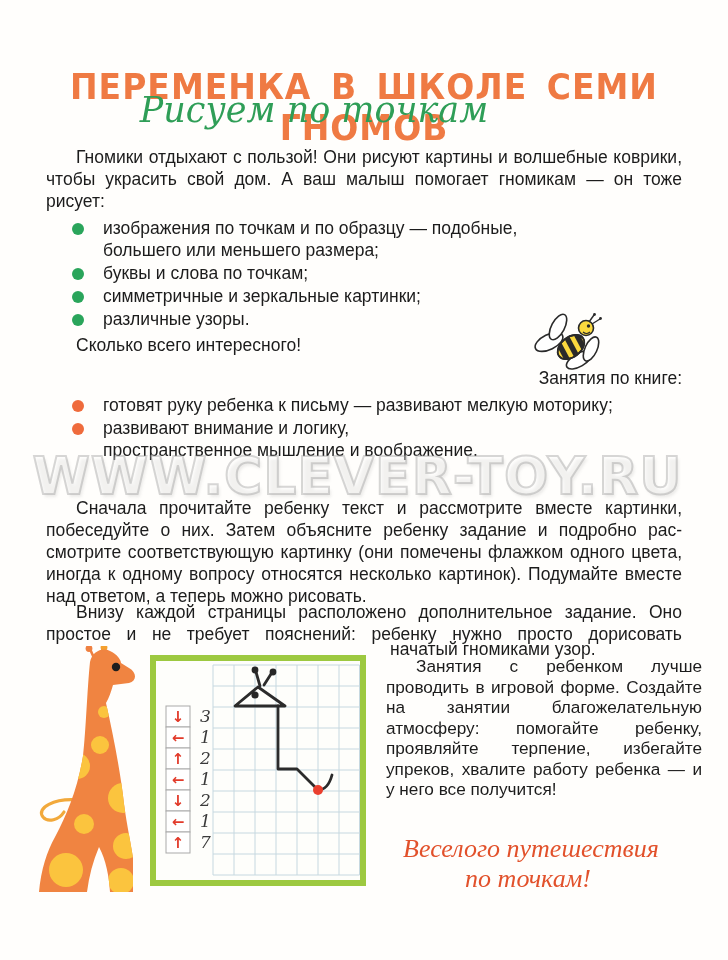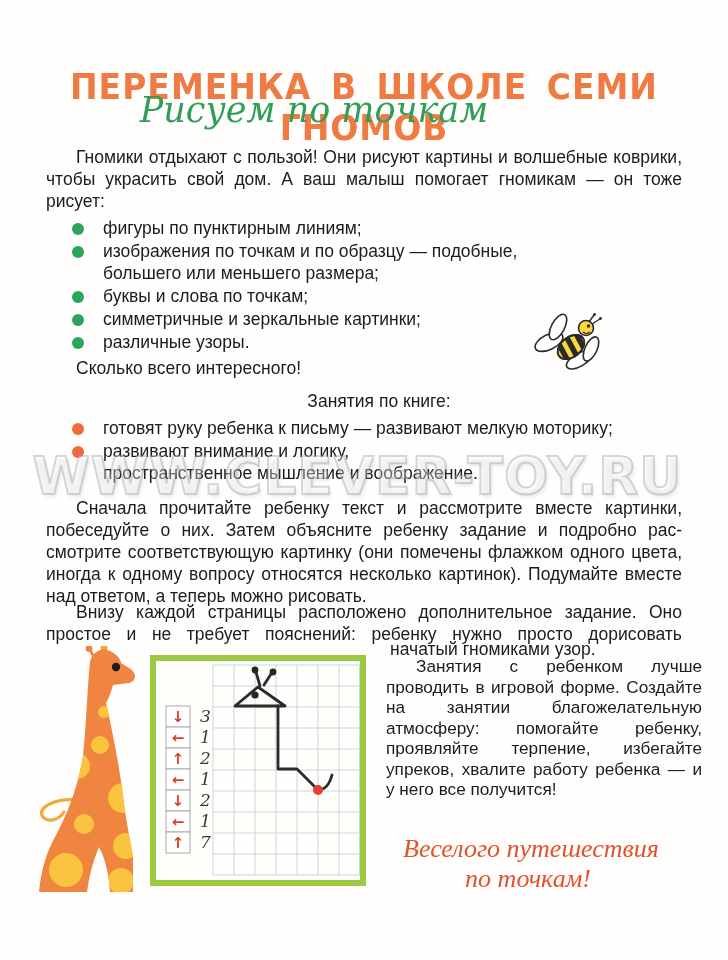--- a/index.html
+++ b/index.html
@@ -16,21 +16,21 @@
            line-height:22px;text-align:justify;}
   .content p{margin:0;}
   .indent{text-indent:30px;}
   ul.dots{list-style:none;margin:5px 0 0 0;padding:0;}
   ul.dots li{position:relative;padding-left:57px;margin:0 0 1px 0;white-space:pre-line;text-align:left;}
   ul.dots li .dot{position:absolute;left:26px;top:5.5px;width:12px;height:12px;border-radius:50%;}
   ul.green li .dot{background:#2aa55b;}
   ul.orange{margin-top:5px;}
   ul.orange li .dot{background:#ef6b3c;}
   .exclaim{margin-top:4px !important;margin-left:30px !important;text-align:left;}
-  .book-heading{margin-top:11px !important;margin-left:30px !important;text-align:center;}
+  .book-heading{margin-top:11px !important;margin-left:30px !important;text-align:right;}
   .abs-par{position:absolute;left:46px;width:636px;font-size:17.5px;line-height:22px;
            text-align:justify;margin:0;}
   .p-read{top:497px;}
   .p-bottom{top:601px;text-align-last:justify;}
   .p-tail{top:638px;left:390px;width:292px;text-align:left;text-align-last:left;}
   .right-col{position:absolute;left:386px;top:656px;width:316px;font-size:17.2px;
              line-height:20.5px;text-align:justify;text-indent:30px;margin:0;}
   
   .watermark{position:absolute;top:446px;left:0;width:715px;text-align:center;
              font-family:"DejaVu Sans",sans-serif;font-weight:bold;font-size:52px;
@@ -58,21 +58,20 @@
 
   <h1 class="title">ПЕРЕМЕНКА В ШКОЛЕ СЕМИ ГНОМОВ</h1>
   <div class="subtitle">Рисуем по точкам</div>
 
   <div class="watermark">WWW.CLEVER-TOY.RU</div>
 
   <div class="content">
     <p class="indent">Гномики отдыхают с пользой! Они рисуют картины и волшебные ков­рики, чтобы украсить свой дом. А ваш малыш помогает гномикам — он тоже рисует:</p>
 
     <ul class="dots green">
-      <li><span class="dot"></span><span>фигуры по пунктирным линиям;</span></li>
       <li><span class="dot"></span><span>изображения по точкам и по образцу — подобные,
 большего или меньшего размера;</span></li>
       <li><span class="dot"></span><span>буквы и слова по точкам;</span></li>
       <li><span class="dot"></span><span>симметричные и зеркальные картинки;</span></li>
       <li><span class="dot"></span><span>различные узоры.</span></li>
     </ul>
 
     <p class="exclaim">Сколько всего интересного!</p>
     <p class="book-heading">Занятия по книге:</p>
 

